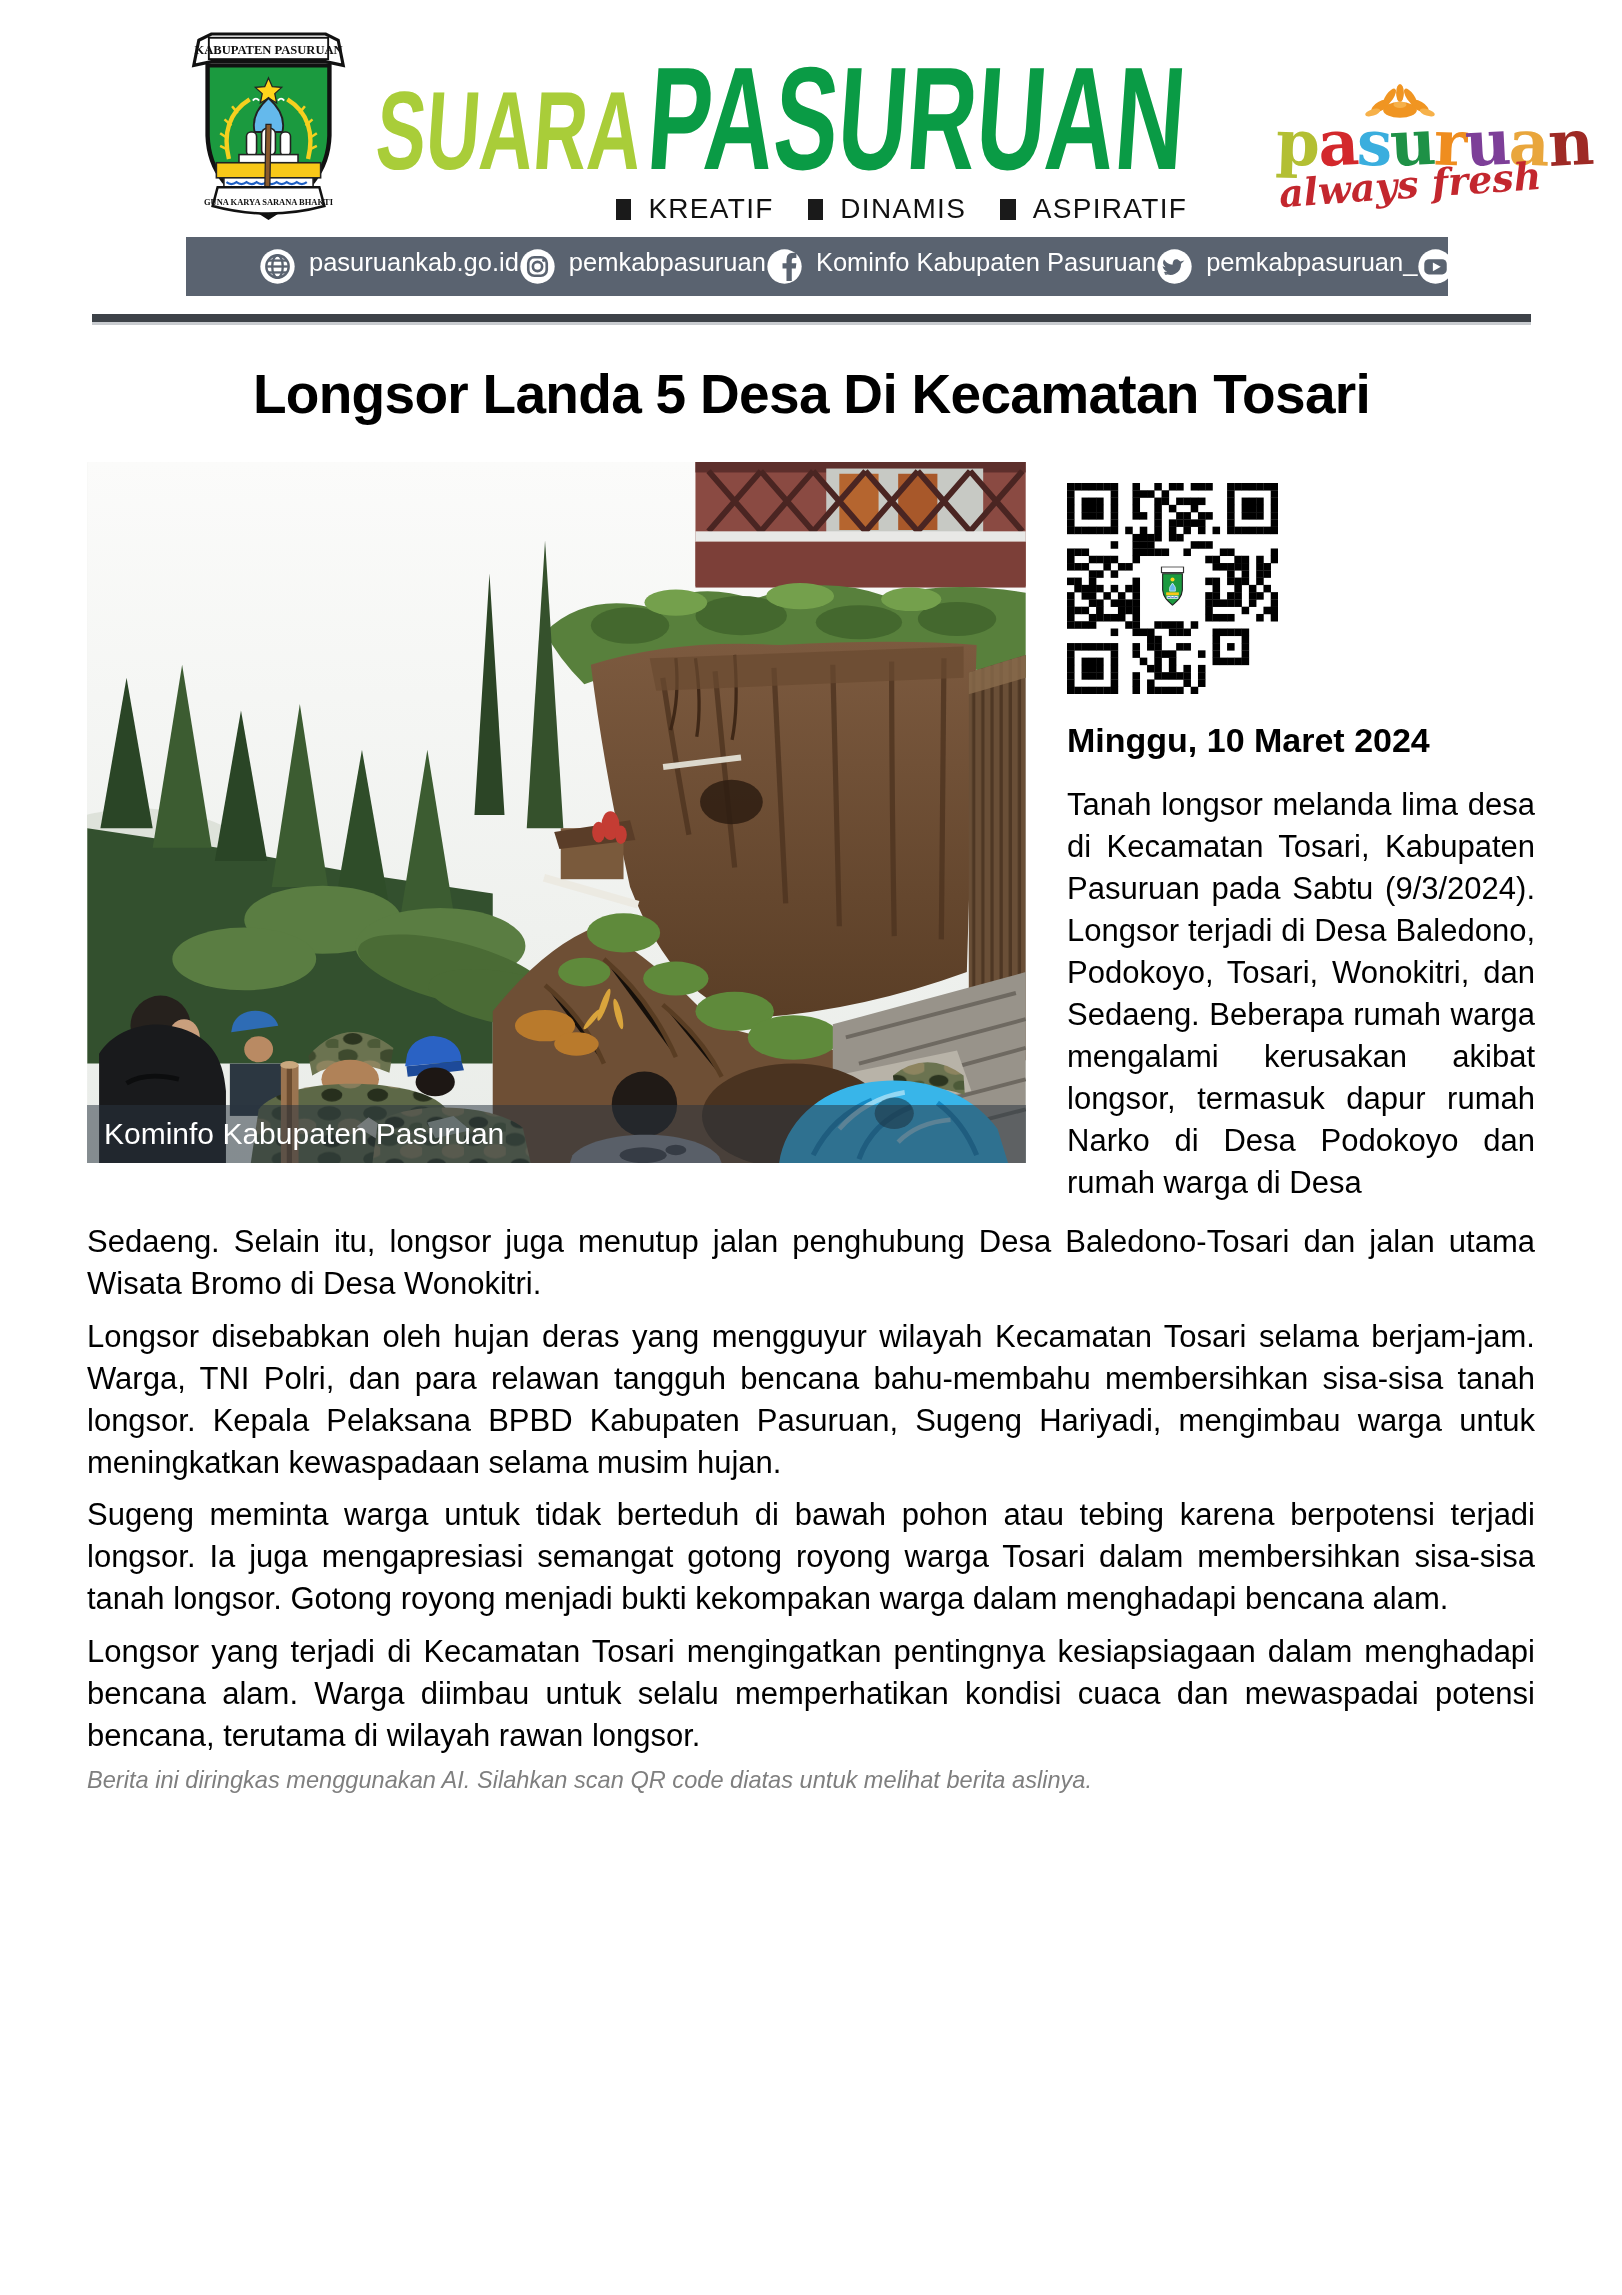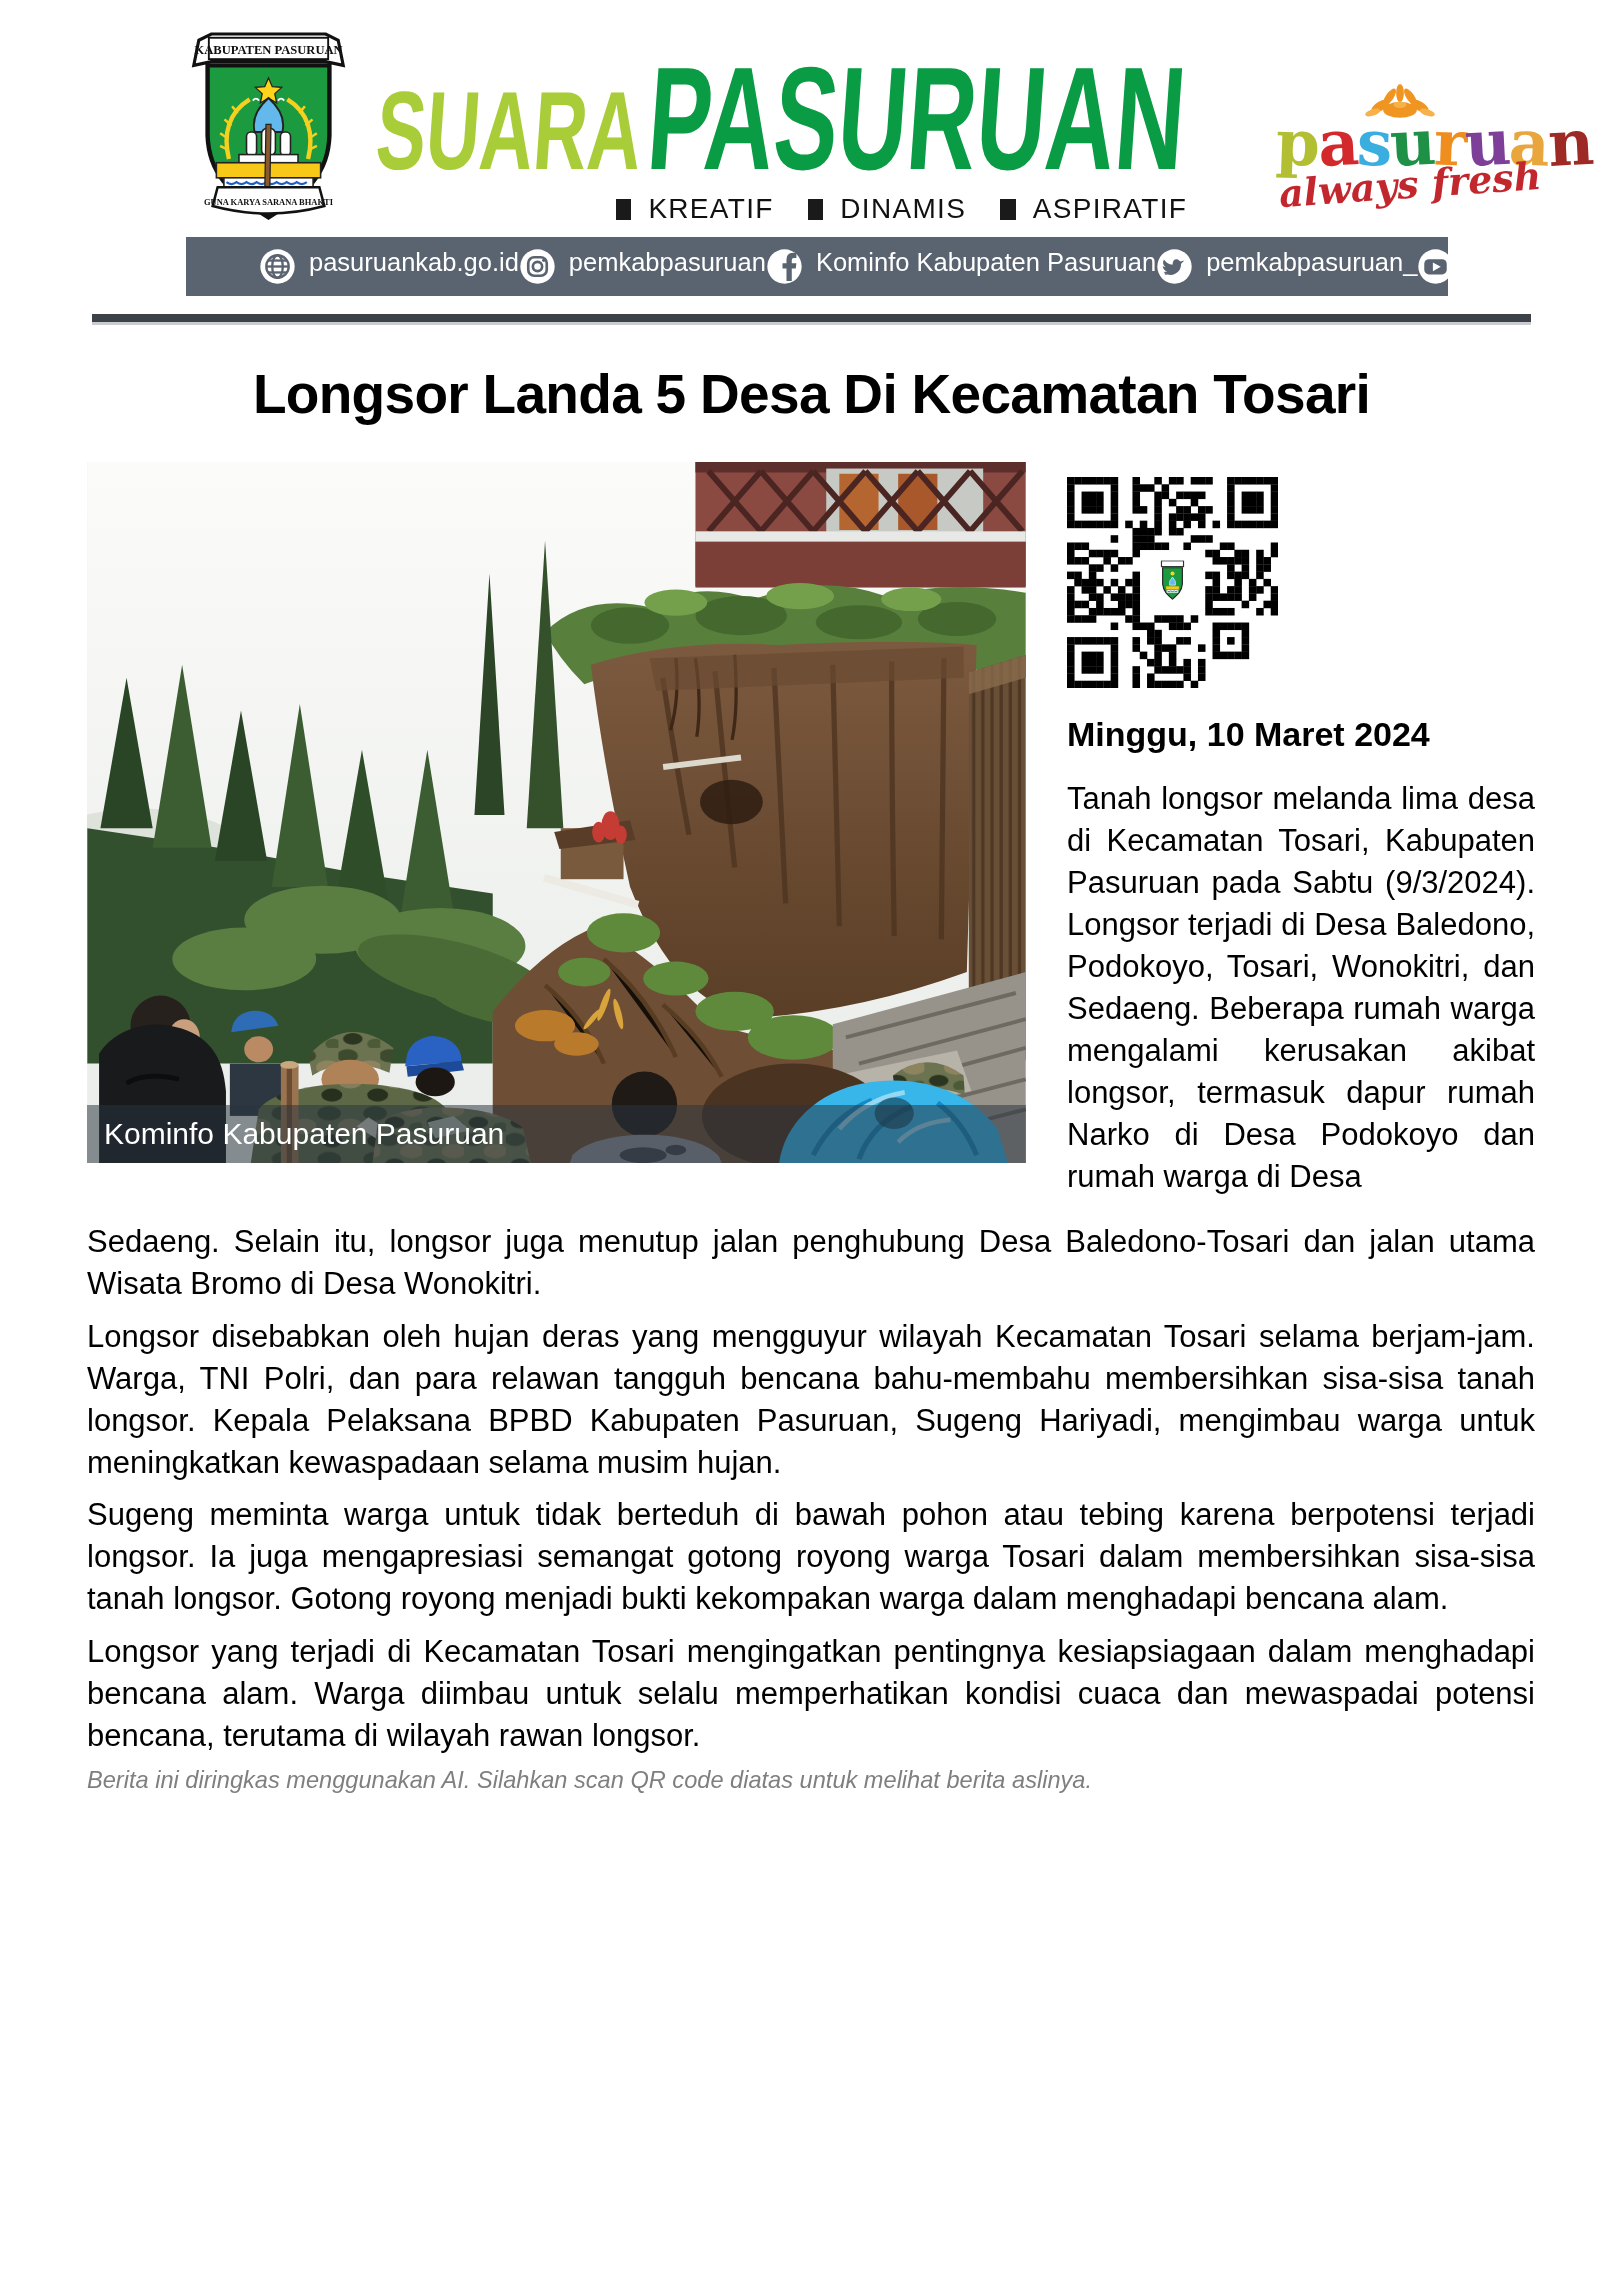--- a/index.html
+++ b/index.html
@@ -40,21 +40,21 @@
          letter-spacing:-0.7px;}
 
   
   .article{position:relative;margin:30px 88px 0 87px;}
   .zone{position:relative;height:759px;}
   .photo{position:absolute;left:0;top:0;width:939px;height:701px;background:#f2f3f1;overflow:hidden;}
   .photo svg{display:block;}
   .caption{position:absolute;left:0;right:0;bottom:0;height:58px;
            background:rgba(40,52,64,0.52);color:#fff;font-size:30px;
            line-height:58px;padding-left:17px;}
-  .rightcol{position:absolute;left:980px;top:8px;width:468px;}
+  .rightcol{position:absolute;left:980px;top:14px;width:468px;}
   .qr{position:relative;width:211px;height:211px;margin-top:6.5px;background:#fff;}
   .qr-logo{position:absolute;left:50%;top:50%;transform:translate(-50%,-50%);
            background:#fff;padding:3.9px 6.5px;}
   .date{margin-top:27.5px;font-size:34px;font-weight:bold;}
   .coltext{margin-top:24px;font-size:31px;line-height:42px;text-align:justify;}
   .body-text p{font-size:31px;line-height:42px;text-align:justify;margin:0 0 10.5px 0;}
   .footnote{margin-top:5px;font-size:23.6px;font-style:italic;color:#7f7f7f;}
 </style>
 </head>
 <body>

